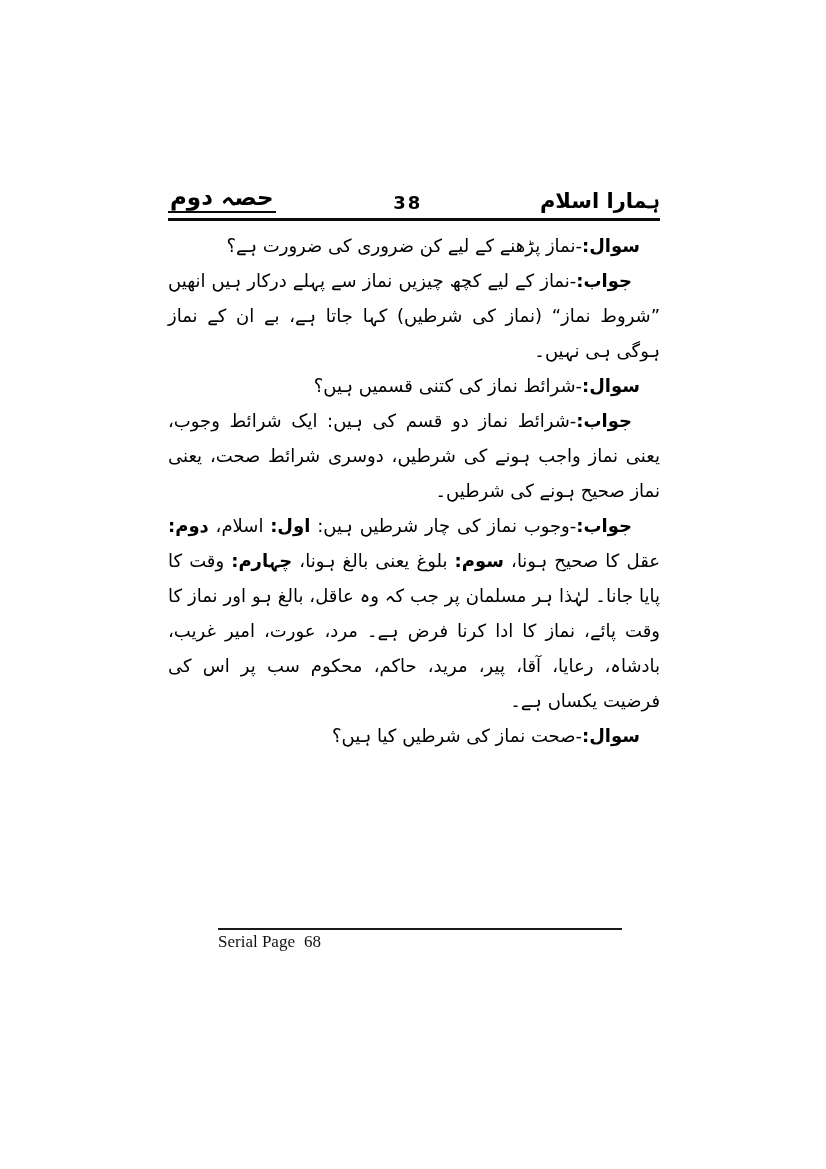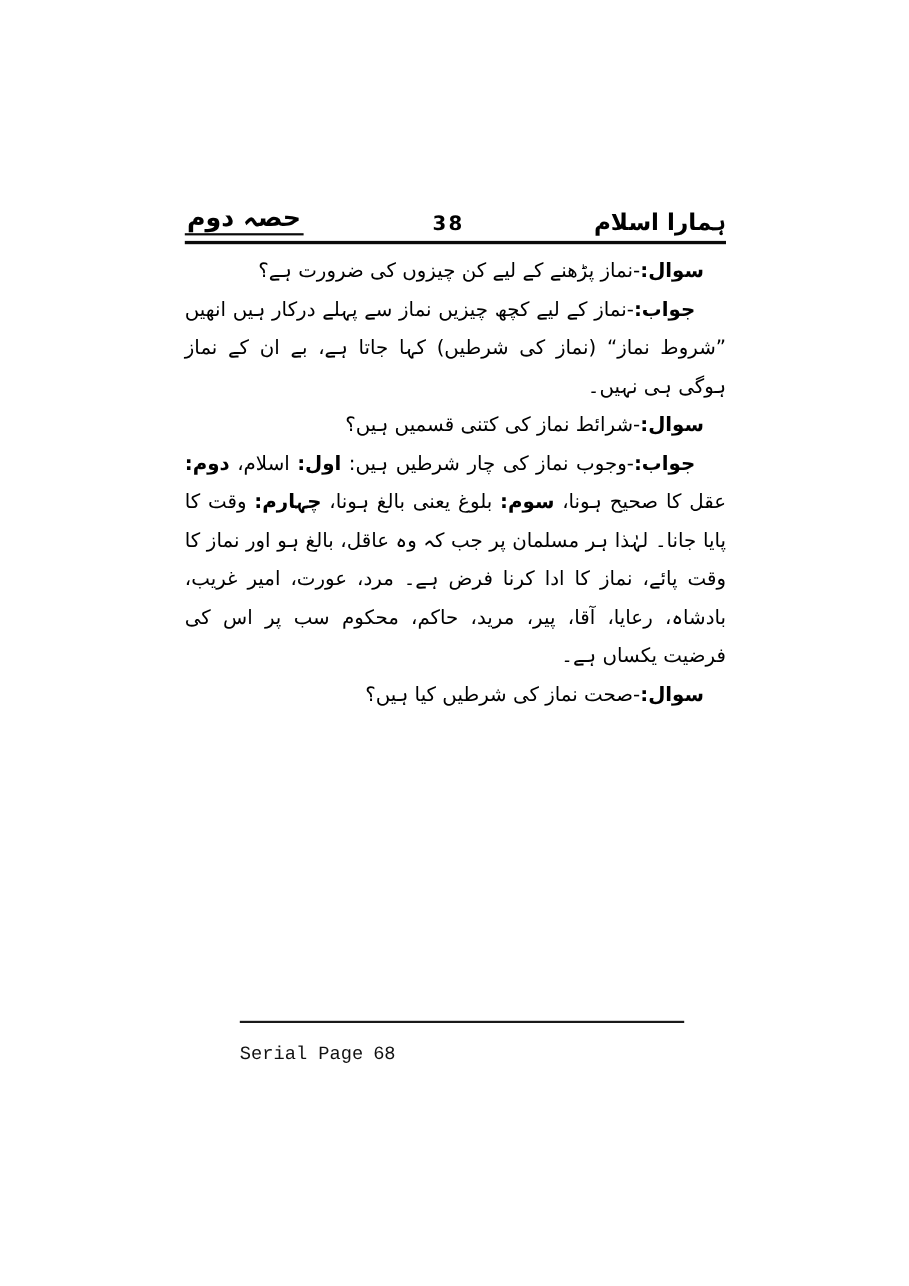--- a/index.html
+++ b/index.html
@@ -46,44 +46,45 @@
   .body-text p.question { text-indent:20px; }
   .body-text p.answer   { text-indent:28px; }
   .body-text p.plain    { text-indent:10px; }
   .qa-label { font-weight:bold; }
   
   .footer {
     position:absolute;
     top:928px; left:218px;
     width:404px;
     border-top:2px solid #1a1a1a;
-    padding-top:20px;
-    font-family:Liberation Mono, monospace;
+    padding-top:2px;
+    font-family:Liberation Serif, serif;
     font-size:17px;
     color:#111;
   }
   .footer .num { margin-left:9px; }
 </style>
 </head>
 <body>
 
 <div class="page">
 
   <div class="content">
 
     <div class="header">
       <span class="book-title">ہمارا اسلام</span>
       <span class="page-num">38</span>
       <span class="part-label">حصہ دوم</span>
     </div>
 
     <div class="body-text">
-        <p class="question"><span class="qa-label">سوال:</span><span class="text-run">-نماز پڑھنے کے لیے کن چیزوں کی ضرورت ہے؟</span></p>
+        <p class="question"><span class="qa-label">سوال:</span><span class="text-run">-نماز پڑھنے کے لیے کن ضروری کی ضرورت ہے؟</span></p>
         <p class="answer"><span class="qa-label">جواب:</span><span class="text-run">-نماز کے لیے کچھ چیزیں نماز سے پہلے درکار ہیں انھیں ”شروط نماز“ (نماز کی شرطیں) کہا جاتا ہے، بے ان کے نماز ہوگی ہی نہیں۔</span></p>
         <p class="question"><span class="qa-label">سوال:</span><span class="text-run">-شرائط نماز کی کتنی قسمیں ہیں؟</span></p>
+        <p class="answer"><span class="qa-label">جواب:</span><span class="text-run">-شرائط نماز دو قسم کی ہیں: ایک شرائط وجوب، یعنی نماز واجب ہونے کی شرطیں، دوسری شرائط صحت، یعنی نماز صحیح ہونے کی شرطیں۔</span></p>
         <p class="answer"><span class="qa-label">جواب:</span><span class="text-run">-وجوب نماز کی چار شرطیں ہیں: </span><span class="qa-label">اول:</span><span class="text-run"> اسلام، </span><span class="qa-label">دوم:</span><span class="text-run"> عقل کا صحیح ہونا، </span><span class="qa-label">سوم:</span><span class="text-run"> بلوغ یعنی بالغ ہونا، </span><span class="qa-label">چہارم:</span><span class="text-run"> وقت کا پایا جانا۔ لہٰذا ہر مسلمان پر جب کہ وہ عاقل، بالغ ہو اور نماز کا وقت پائے، نماز کا ادا کرنا فرض ہے۔ مرد، عورت، امیر غریب، بادشاہ، رعایا، آقا، پیر، مرید، حاکم، محکوم سب پر اس کی فرضیت یکساں ہے۔</span></p>
         <p class="question"><span class="qa-label">سوال:</span><span class="text-run">-صحت نماز کی شرطیں کیا ہیں؟</span></p>
       </div>
 
   </div>
 
   <div class="footer">
     <span>Serial Page</span><span class="num">68</span>
   </div>
 

